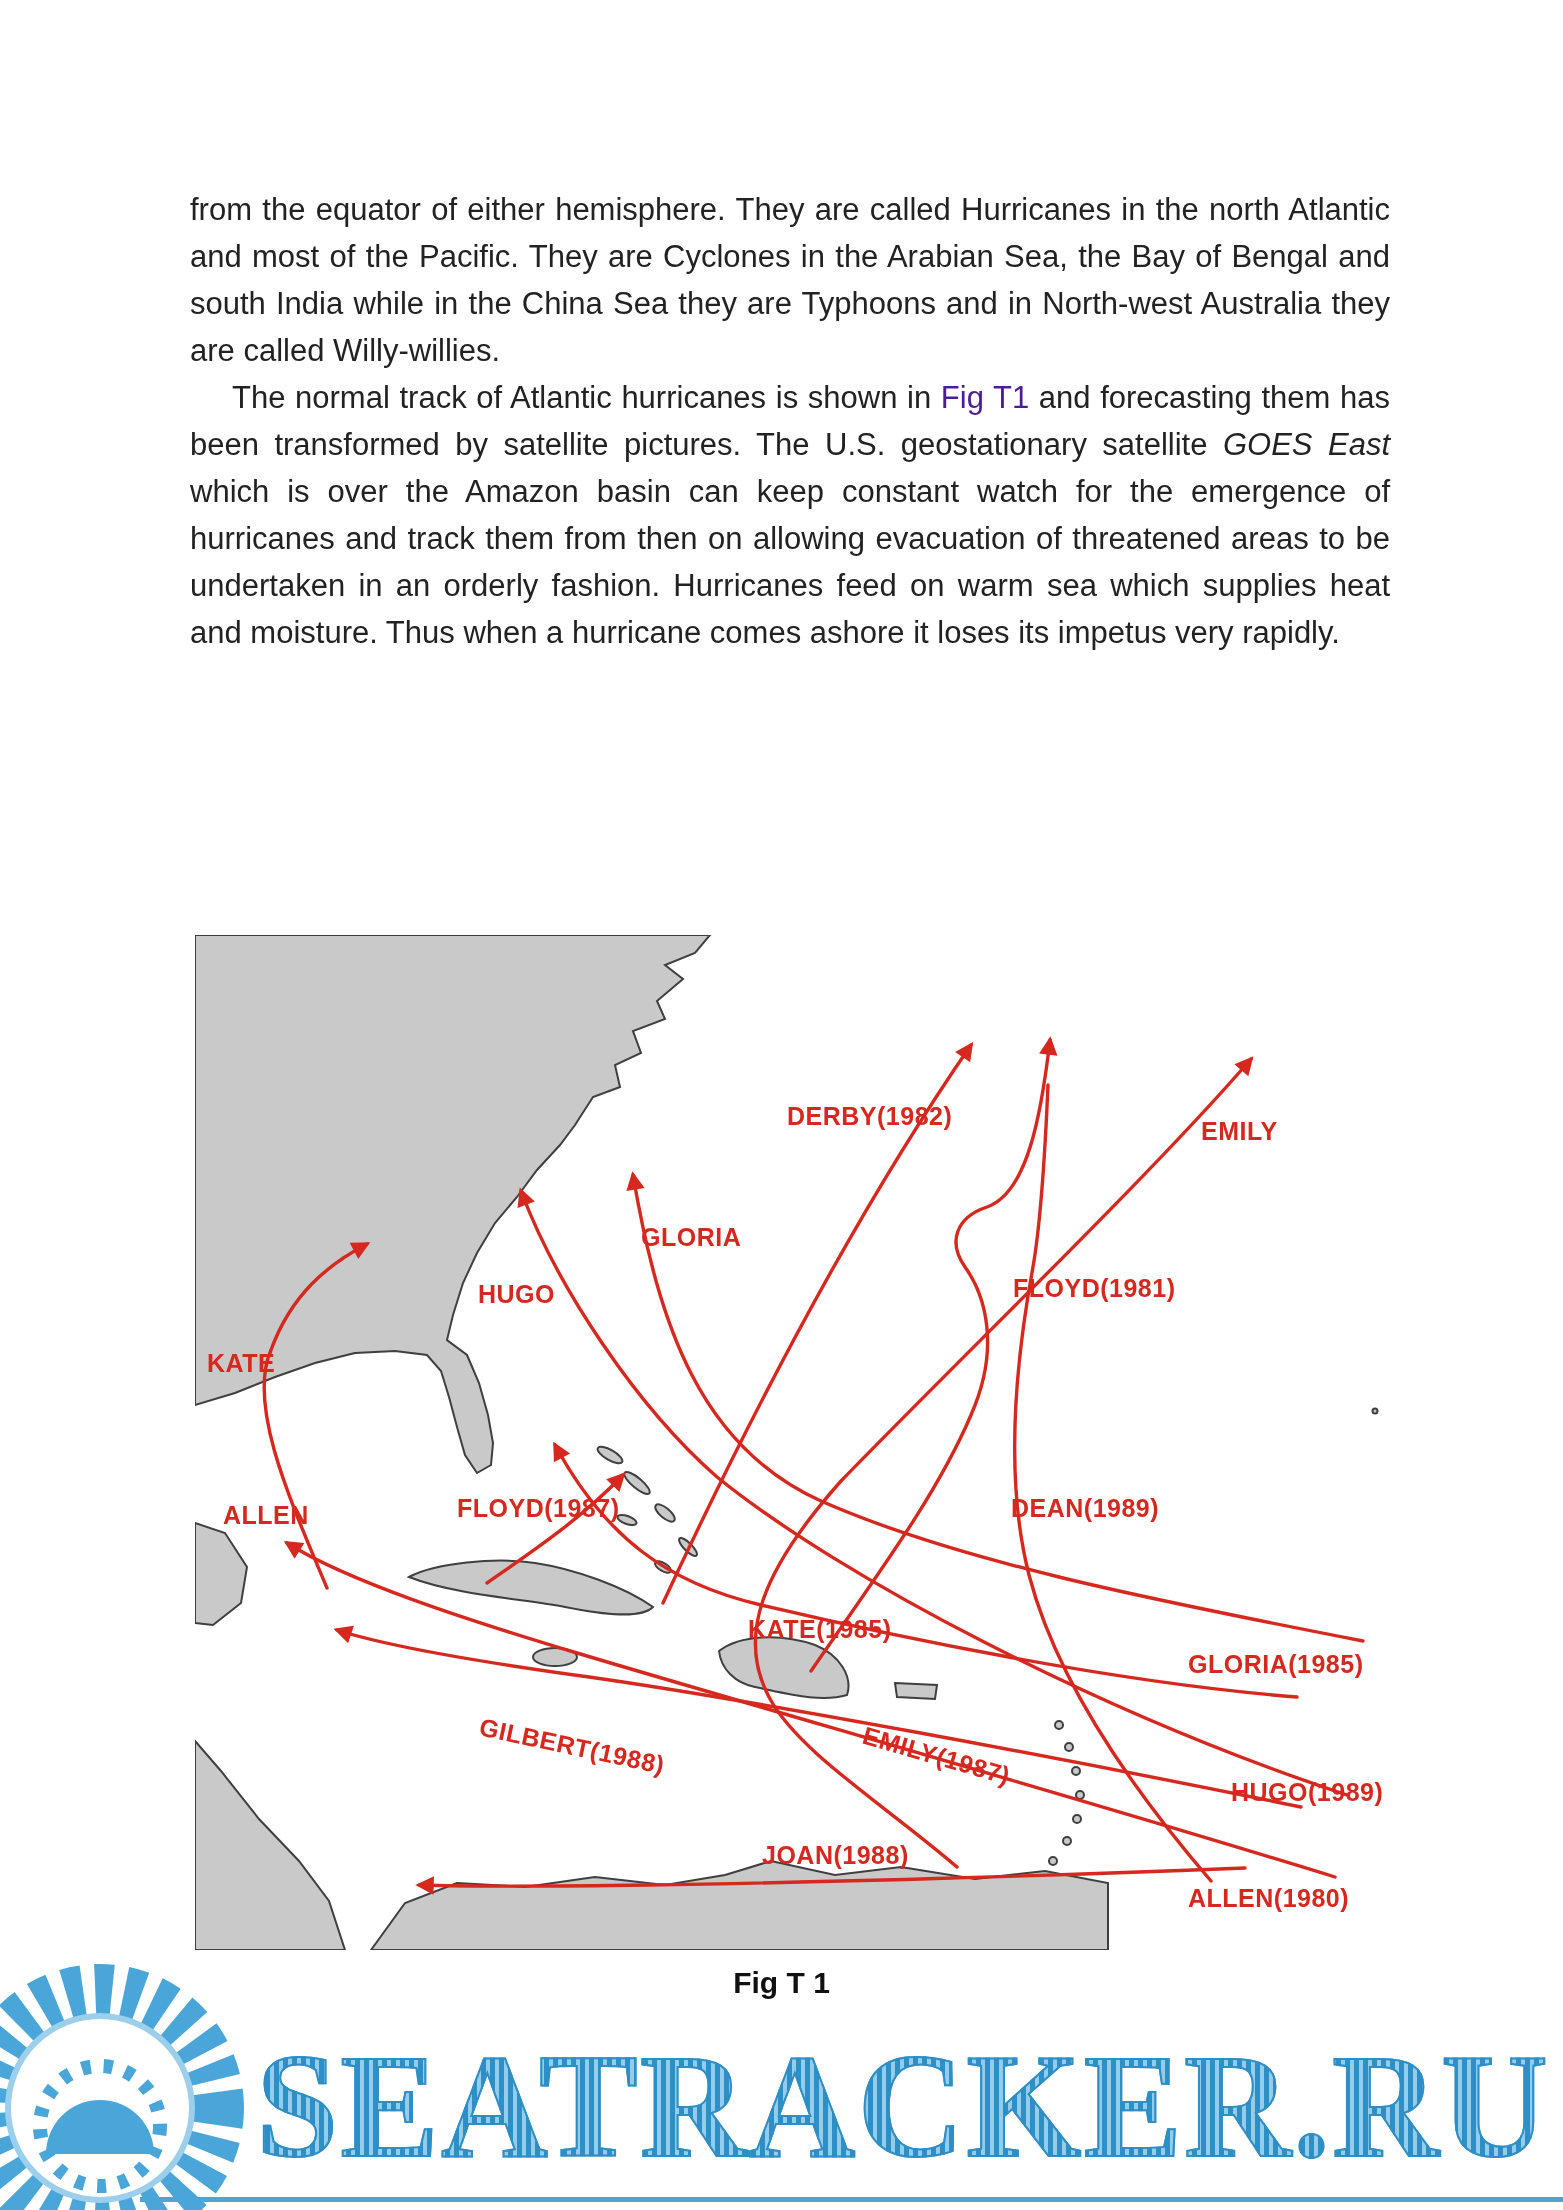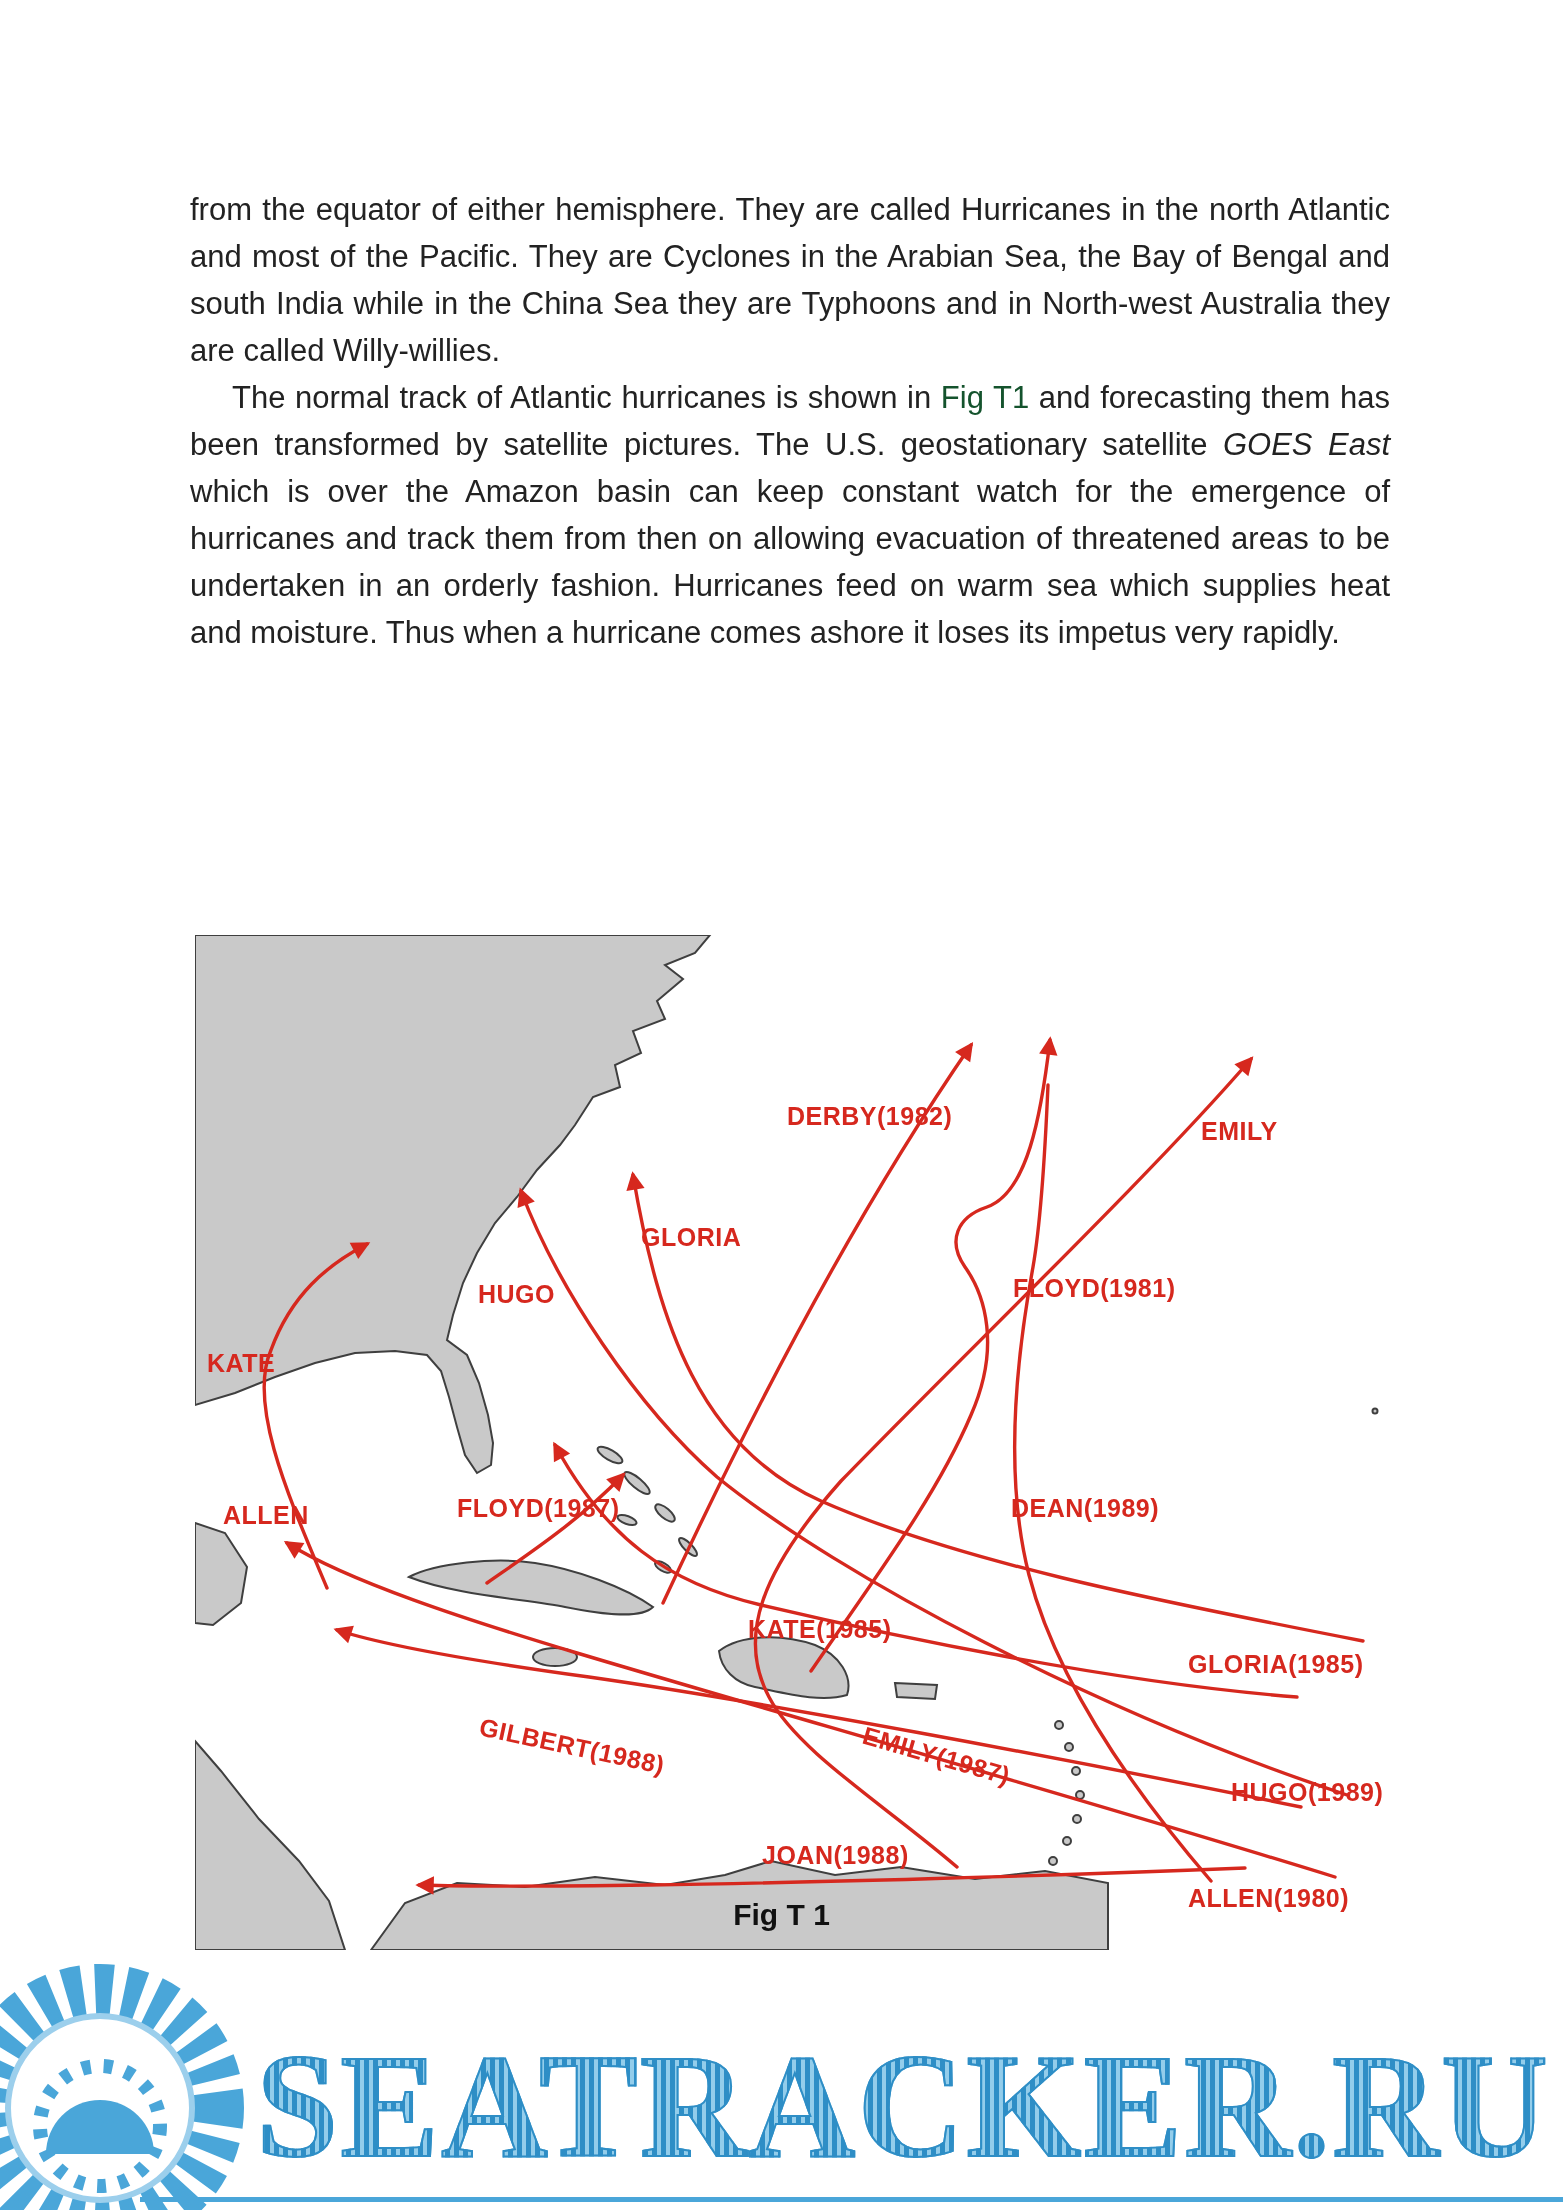--- a/index.html
+++ b/index.html
@@ -15,39 +15,39 @@
   
   .textblock{
     position:absolute;
     left:190px; top:186px; width:1200px;
     font-size:31px; line-height:47px;
     text-align:justify;
     color:#222222;
   }
   .para{margin:0;}
   .para.indent{text-indent:42px;}
-  .figlink{color:#14532d;margin-top:28px;}
+  .figlink{color:#4c1d95;margin-top:28px;}
   em{font-style:italic;}
   
   .map-wrap{
     position:absolute;
     left:195px; top:935px; width:1225px; height:1015px;
   }
   .map-wrap svg{display:block;}
   .track-label{
     font-family:"Liberation Sans", sans-serif;
     font-weight:bold;
     font-size:25px;
     fill:#d6281e;
     letter-spacing:0.5px;
   }
   
   .caption{
     position:absolute;
-    left:0; top:1898px; width:1563px;
+    left:0; top:1966px; width:1563px;
     text-align:center;
     font-size:30px; font-weight:bold; color:#111;
   }
   
   .watermark{
     position:absolute;
     left:232px; top:2026px;
     width:1330px; height:170px;
     font-family:"Liberation Serif", serif;
     font-weight:bold;

